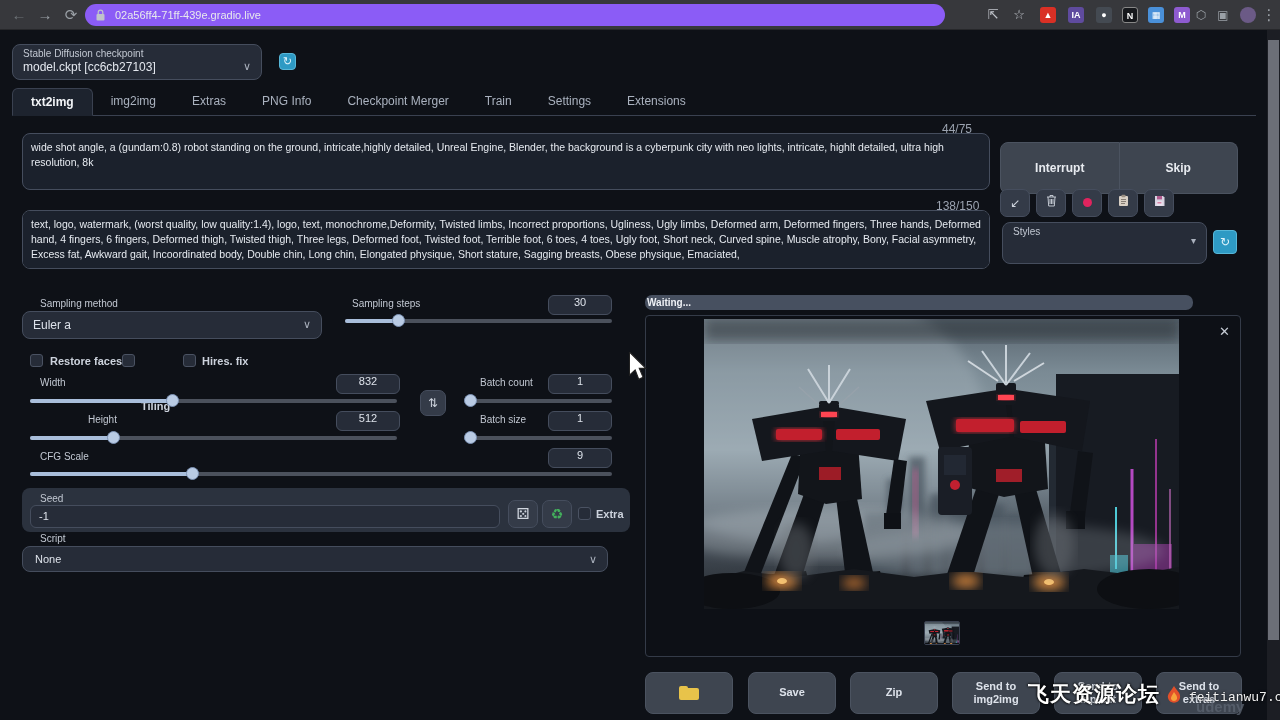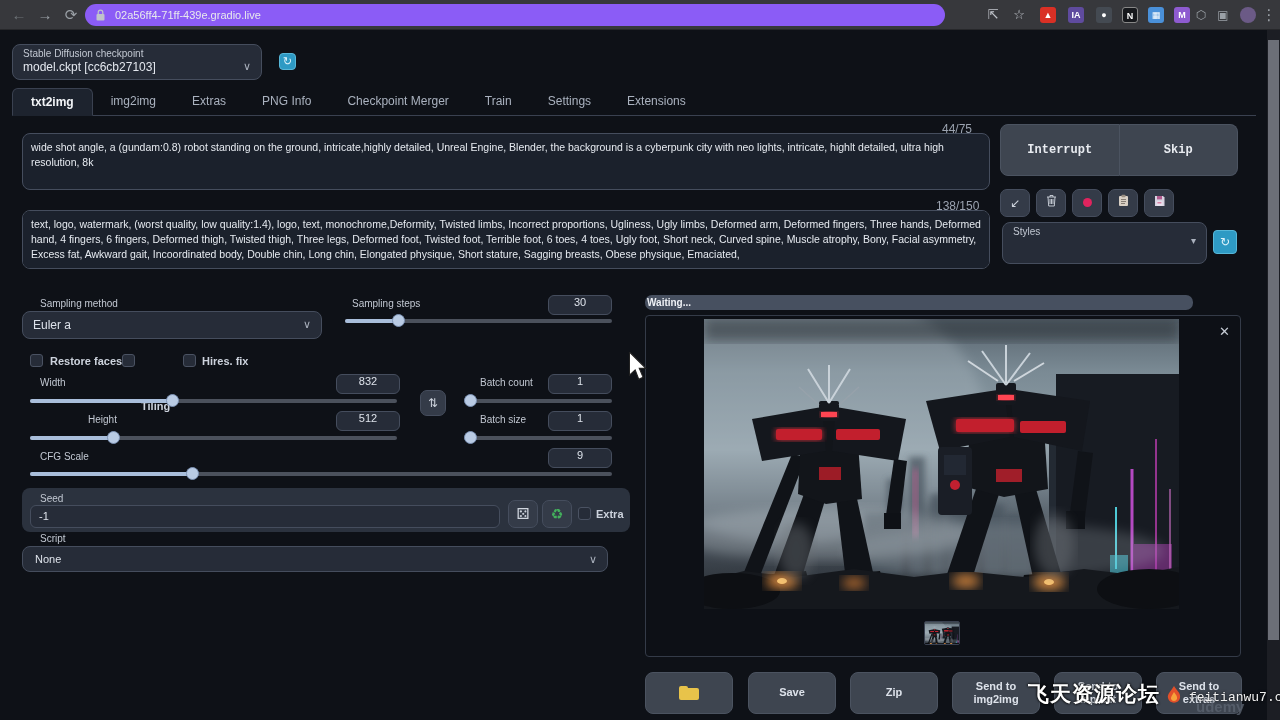--- a/index.html
+++ b/index.html
@@ -43,21 +43,21 @@
   .slider-track { position:absolute; height:4px; background:#4b515c; border-radius:2px; }
   .slider-fill { height:4px; background:#a9bedb; border-radius:2px; width:0; }
   .slider-thumb { position:absolute; top:-5px; width:13px; height:13px; border-radius:50%; background:#b9cbe4; border:1px solid #7d93b5; margin-left:-6px; cursor:pointer; }
   .num-box { position:absolute; width:64px; height:20px; background:#262c38; border:1px solid #454d5d; border-radius:6px; color:#dde2ea; font-size:11px; text-align:center; }
   .chk { position:absolute; width:13px; height:13px; background:#262c38; border:1px solid #4a5262; border-radius:3px; cursor:pointer; }
   .chk-label { position:absolute; font-size:11px; color:#cdd3dd; font-weight:bold; }
   .sel { position:absolute; background:#262c38; border:1px solid #454d5d; border-radius:8px; color:#dde2ea; font-size:12px; padding:6px 10px; cursor:pointer; }
   .sel .chev { position:absolute; right:10px; top:6px; color:#aab1bd; font-size:11px; }
 
   
-  #btn-group { left:1000px; top:94px; width:238px; height:52px; display:flex;font-family:Liberation Mono, monospace; }
+  #btn-group { left:1000px; top:112px; width:238px; height:52px; display:flex; }
   .big-btn { flex:1; background:#3e4550; border:1px solid #4b5360; color:#e8ebf0; font-size:12px; font-weight:bold; text-align:center; line-height:50px; cursor:pointer; }
   .big-btn:first-child { border-radius:8px 0 0 8px; }
   .big-btn:last-child { border-radius:0 8px 8px 0; border-left:none; }
   .tool-btn { position:absolute; width:30px; height:28px; background:#343b48; border:1px solid #454d5d; border-radius:7px; text-align:center; line-height:26px; font-size:12px; color:#cfd5de; cursor:pointer; }
 
   
   #waiting-bar { left:645px; top:265px; width:548px; height:15px; background:#475060; border-radius:7px; font-size:10px; font-weight:bold; color:#eef1f5; line-height:15px; padding-left:2px; }
   #gallery { left:645px; top:285px; width:596px; height:342px; background:#0d1016; border:1px solid #343b48; border-radius:4px; }
   #gen-image { position:absolute; left:58px; top:3px; width:475px; height:290px; }
   #close-x { position:absolute; right:10px; top:8px; color:#c6ccd5; font-size:13px; cursor:pointer; }

